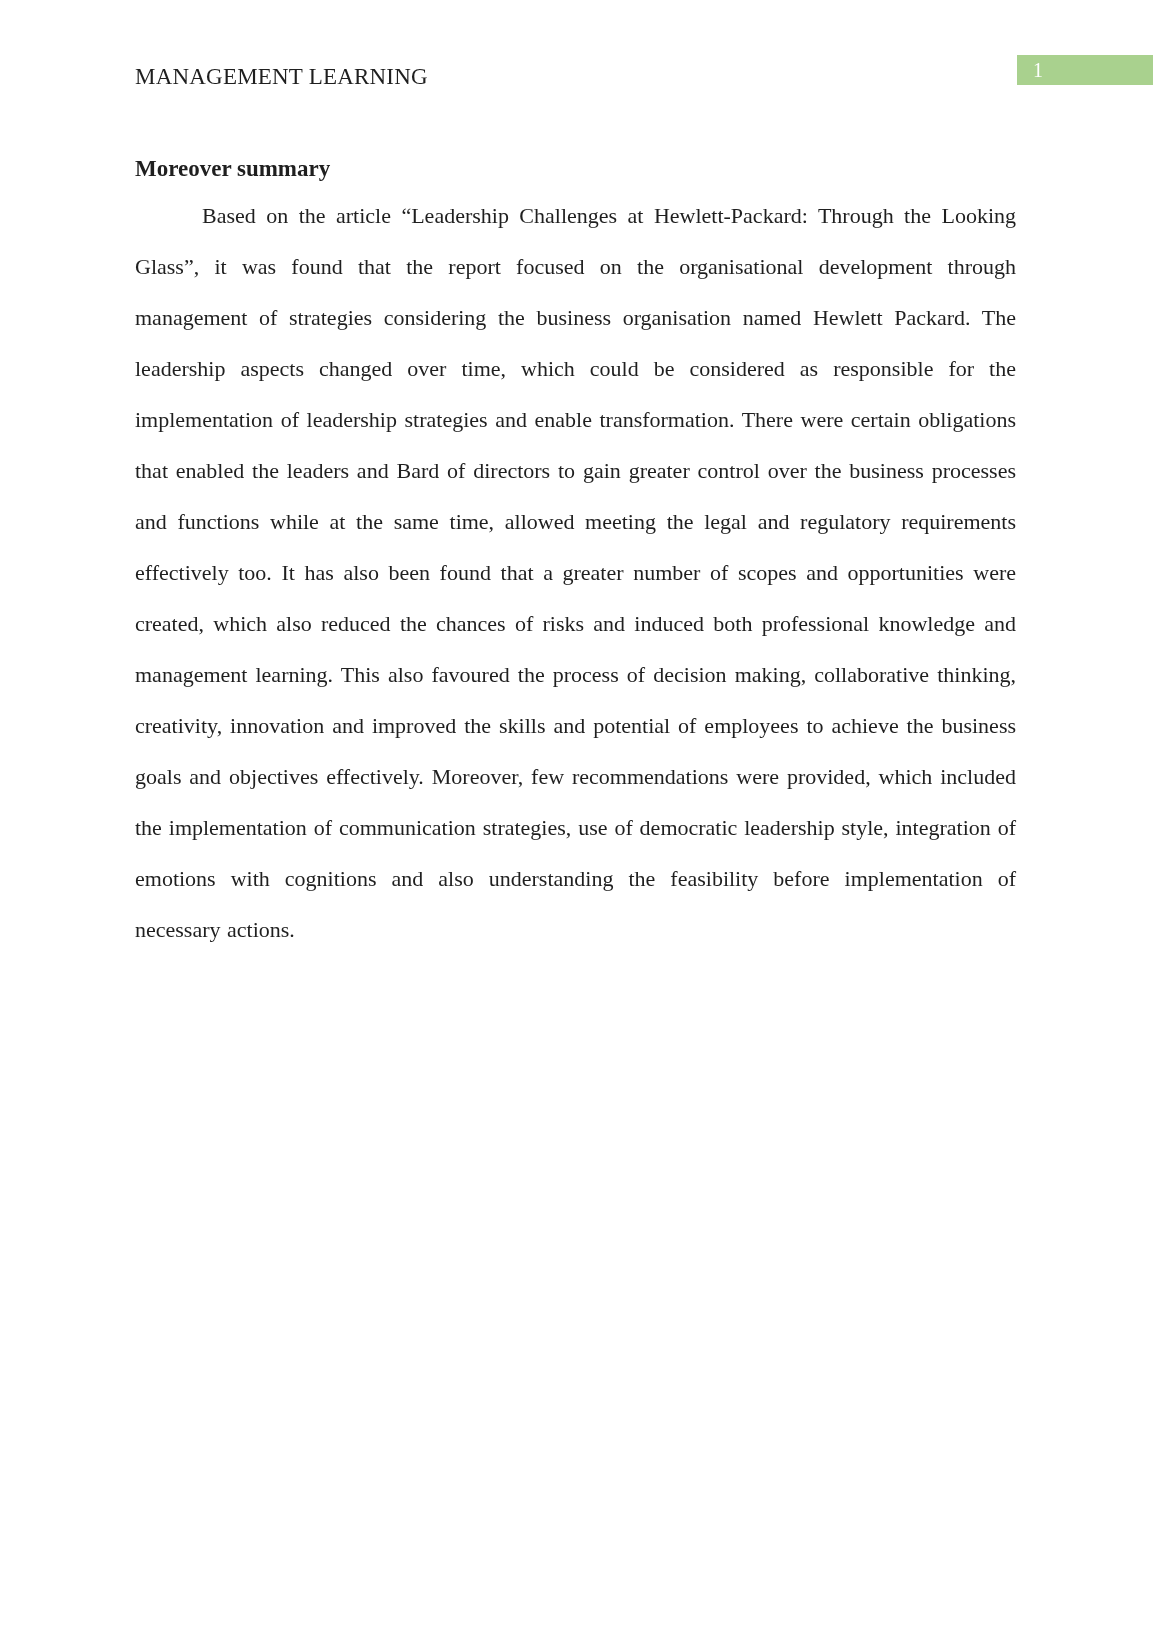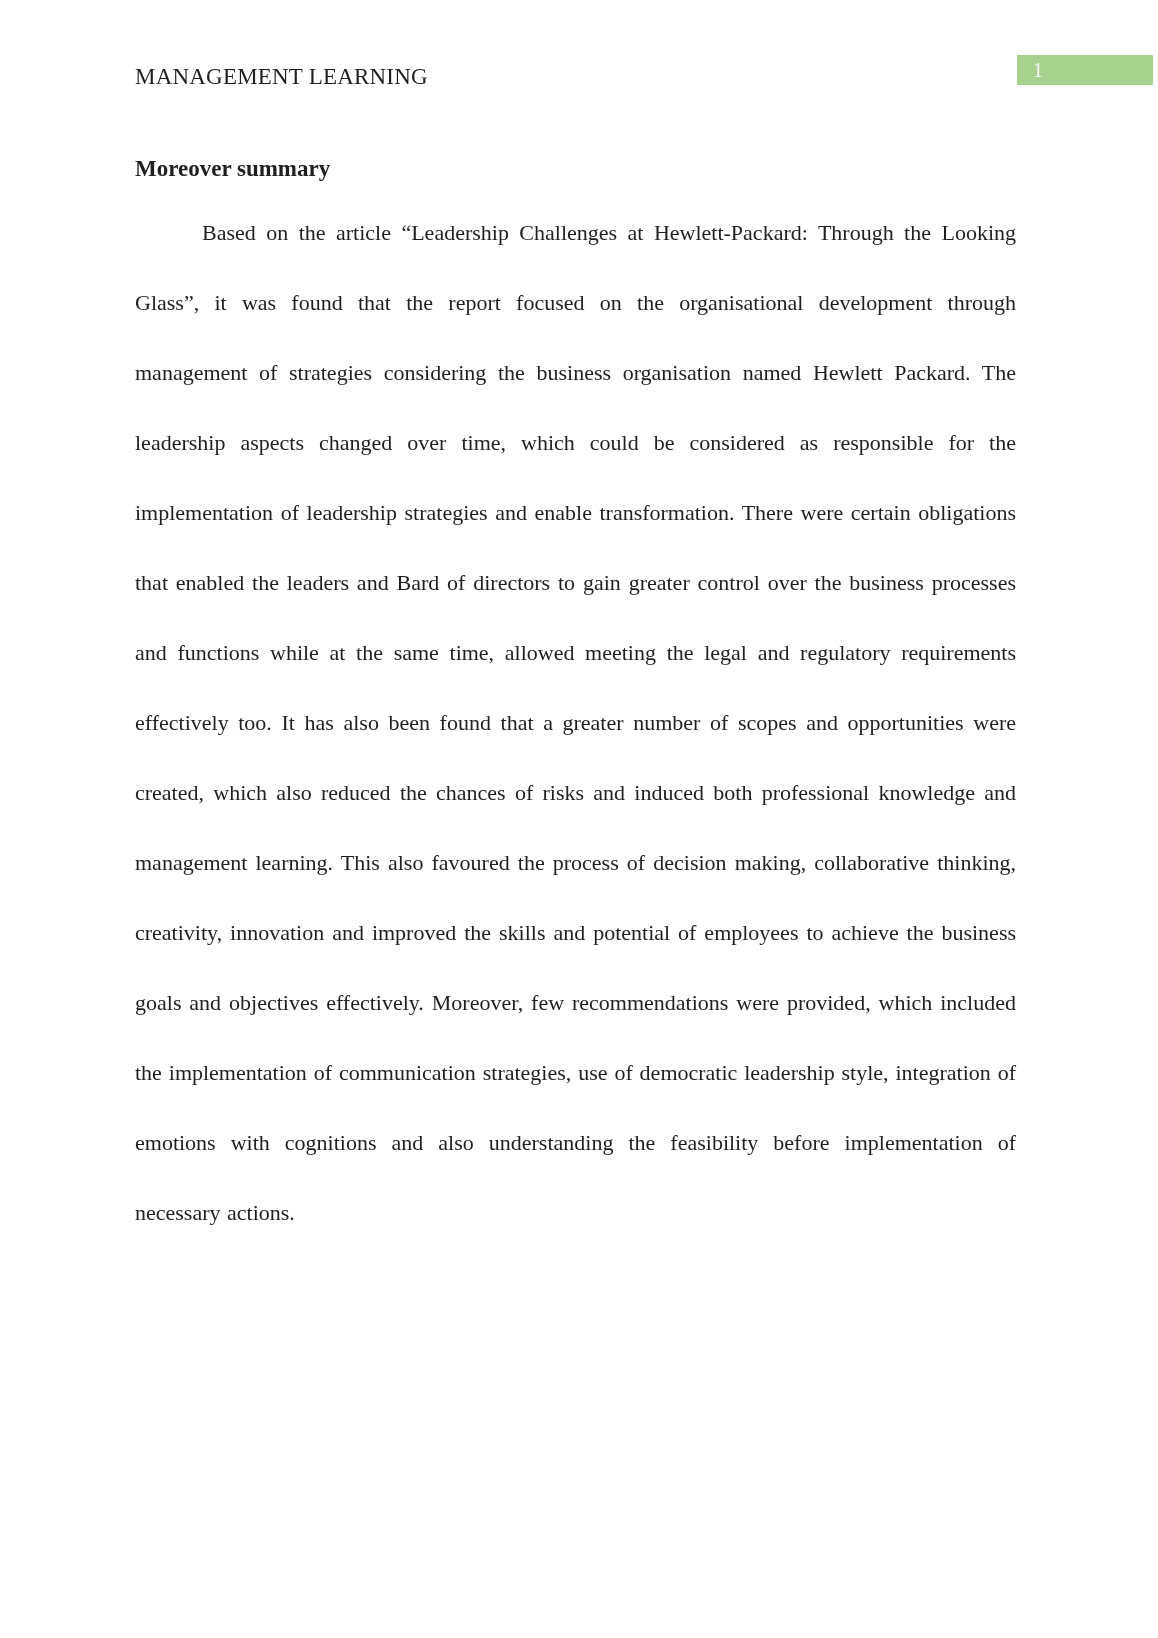--- a/index.html
+++ b/index.html
@@ -37,24 +37,24 @@
     position: absolute;
     left: 135px;
     top: 156px;
     font-size: 23px;
     font-weight: bold;
     white-space: nowrap;
   }
   .body-paragraph {
     position: absolute;
     left: 135px;
-    top: 198px;
+    top: 190px;
     width: 881px;
     font-size: 22px;
-    line-height: 70px;
+    line-height: 51px;
     text-align: justify;
     text-indent: 67px;
     word-spacing: 1px;
   }
 </style>
 </head>
 <body>
 
 <div class="page">
 

